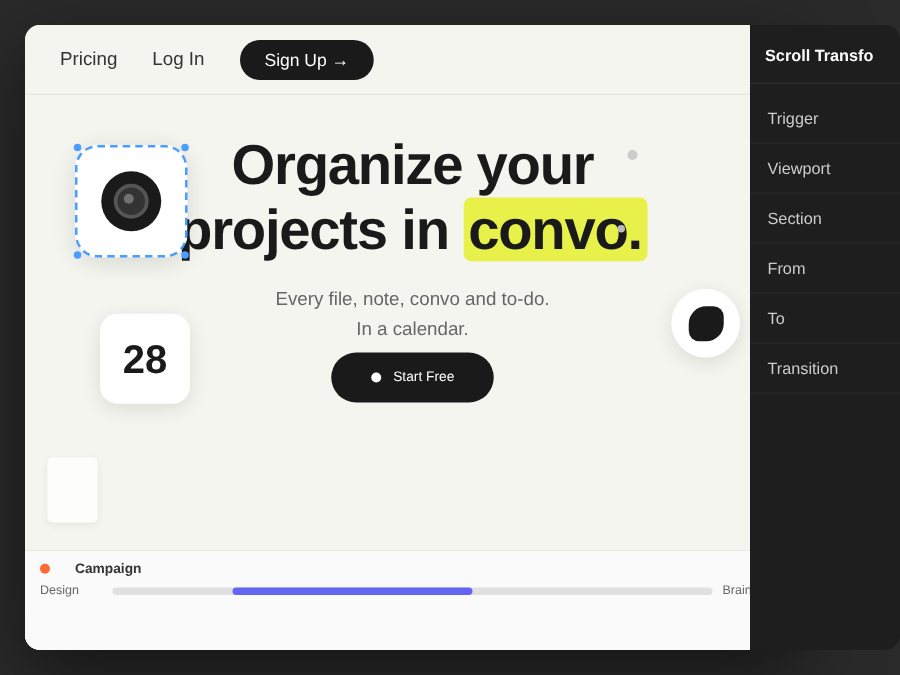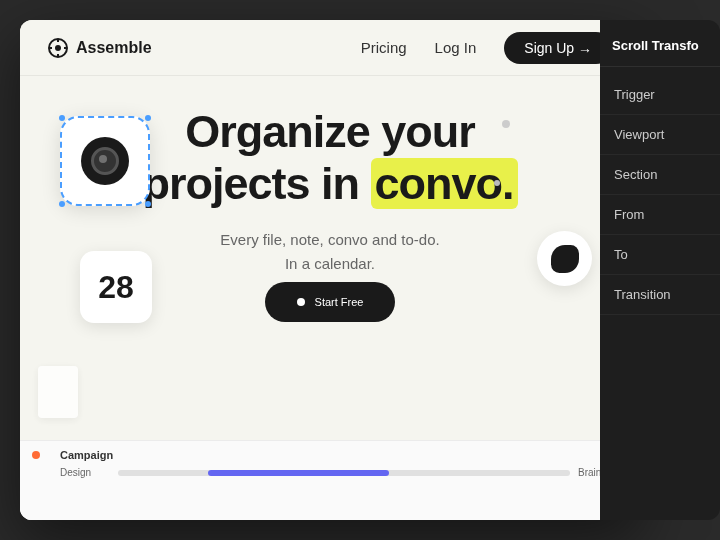--- a/index.html
+++ b/index.html
@@ -280,21 +280,20 @@
       font-size: 11px;
       font-weight: 600;
       color: #333;
     }
 
     .timeline-row {
       display: flex;
       align-items: center;
       gap: 8px;
       margin-top: 6px;
-      margin-left: 28px;
     }
 
     .timeline-label {
       font-size: 10px;
       color: #666;
       width: 50px;
     }
 
     .timeline-track {
       flex: 1;
@@ -368,32 +367,20 @@
       background: #bbb;
       border-radius: 50%;
     }
   </style>
 </head>
 <body>
 
 <div class="main-window">
 
   <nav class="navbar">
-    <div class="logo">
-
-      <svg class="logo-icon" viewBox="0 0 20 20" fill="none">
-        <circle cx="10" cy="10" r="9" stroke="#1a1a1a" stroke-width="2"></circle>
-        <circle cx="10" cy="10" r="3" fill="#1a1a1a"></circle>
-        <line x1="10" y1="1" x2="10" y2="4" stroke="#1a1a1a" stroke-width="2"></line>
-        <line x1="10" y1="16" x2="10" y2="19" stroke="#1a1a1a" stroke-width="2"></line>
-        <line x1="1" y1="10" x2="4" y2="10" stroke="#1a1a1a" stroke-width="2"></line>
-        <line x1="16" y1="10" x2="19" y2="10" stroke="#1a1a1a" stroke-width="2"></line>
-      </svg>
-      <span class="logo-text">Assemble</span>
-    </div>
     <div class="nav-links">
       <span class="nav-link">Pricing</span>
       <span class="nav-link">Log In</span>
       <button class="signup-btn">Sign Up →</button>
     </div>
   </nav>
 
   <div class="hero">
 
     <div class="camera-widget">

